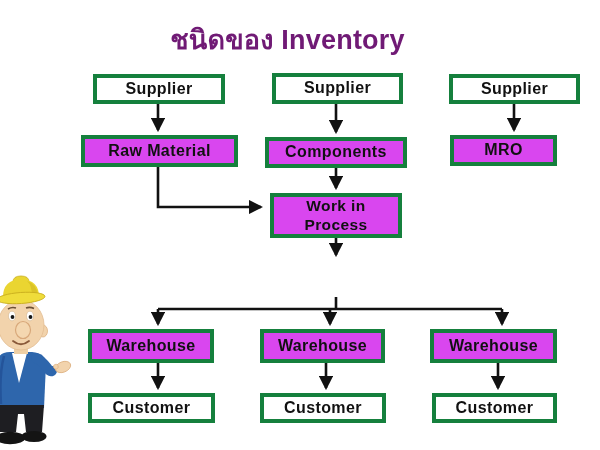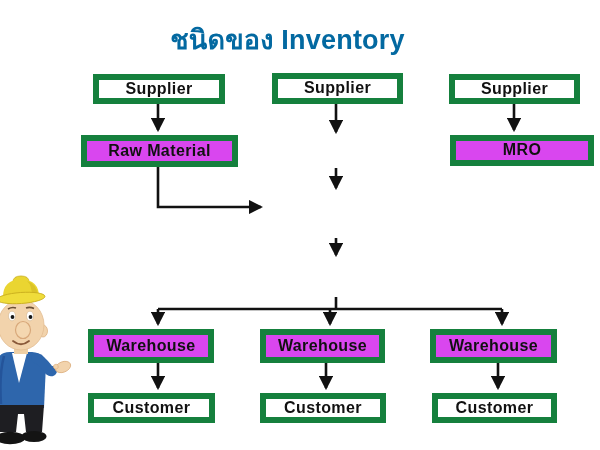--- a/index.html
+++ b/index.html
@@ -1,23 +1,23 @@
 <!DOCTYPE html>
 <html><head>
 <meta charset="utf-8">
 <style>
   html,body{margin:0;padding:0;}
   body{width:600px;height:450px;background:#ffffff;overflow:hidden;
        font-family:"Liberation Sans",sans-serif;}
   .stage{position:relative;width:600px;height:450px;background:#ffffff;}
   .slide-title{position:absolute;top:18px;left:0;width:575px;margin:0;
-       text-align:center;font-size:27px;font-weight:bold;color:#0369a1;
+       text-align:center;font-size:27px;font-weight:bold;color:#701a75;
        letter-spacing:.2px;}
   svg.arrows{position:absolute;left:0;top:0;}
-  .node{position:absolute;box-sizing:border-box;border:6px solid #15803d;
+  .node{position:absolute;box-sizing:border-box;border:4px solid #15803d;
        display:flex;align-items:center;justify-content:center;
        font-weight:bold;color:#111;text-align:center;letter-spacing:.4px;
        font-size:16px;line-height:1.18;white-space:pre-line;}
   .green{background:#d946ef;}
   .white{background:#ffffff;}
   .worker{position:absolute;left:-6px;top:272px;}
 </style>
 </head>
 <body>
 
@@ -46,21 +46,24 @@
       <path d="M158,363 V388" marker-end="url(#ah)"></path>
       <path d="M326,363 V388" marker-end="url(#ah)"></path>
       <path d="M498,363 V388" marker-end="url(#ah)"></path>
     </g>
   </svg>
 
   <div class="node white" style="left:93px;top:74px;width:132px;height:30px;">Supplier</div>
   <div class="node white" style="left:272px;top:73px;width:131px;height:31px;">Supplier</div>
   <div class="node white" style="left:449px;top:74px;width:131px;height:30px;">Supplier</div>
   <div class="node green" style="left:81px;top:135px;width:157px;height:32px;">Raw Material</div>
-  <div class="node green" style="left:450px;top:135px;width:144px;height:31px;">MRO</div>
+  <div class="node green" style="left:265px;top:137px;width:142px;height:31px;">Components</div>
+  <div class="node green" style="left:450px;top:135px;width:107px;height:31px;">MRO</div>
+  <div class="node green" style="left:270px;top:193px;width:132px;height:45px;font-size:15.5px;">Work in
+Process</div>
   <div class="node green" style="left:88px;top:329px;width:126px;height:34px;">Warehouse</div>
   <div class="node green" style="left:260px;top:329px;width:125px;height:34px;">Warehouse</div>
   <div class="node green" style="left:430px;top:329px;width:127px;height:34px;">Warehouse</div>
   <div class="node white" style="left:88px;top:393px;width:127px;height:30px;">Customer</div>
   <div class="node white" style="left:260px;top:393px;width:126px;height:30px;">Customer</div>
   <div class="node white" style="left:432px;top:393px;width:125px;height:30px;">Customer</div>
 
   <svg class="worker" width="92" height="178" viewBox="0 0 92 178">
 
     <path d="M4,90 Q4,80 16,80 L38,80 Q52,81 52,92 L50,136 L4,136 Z" fill="#2E66AC"></path>

